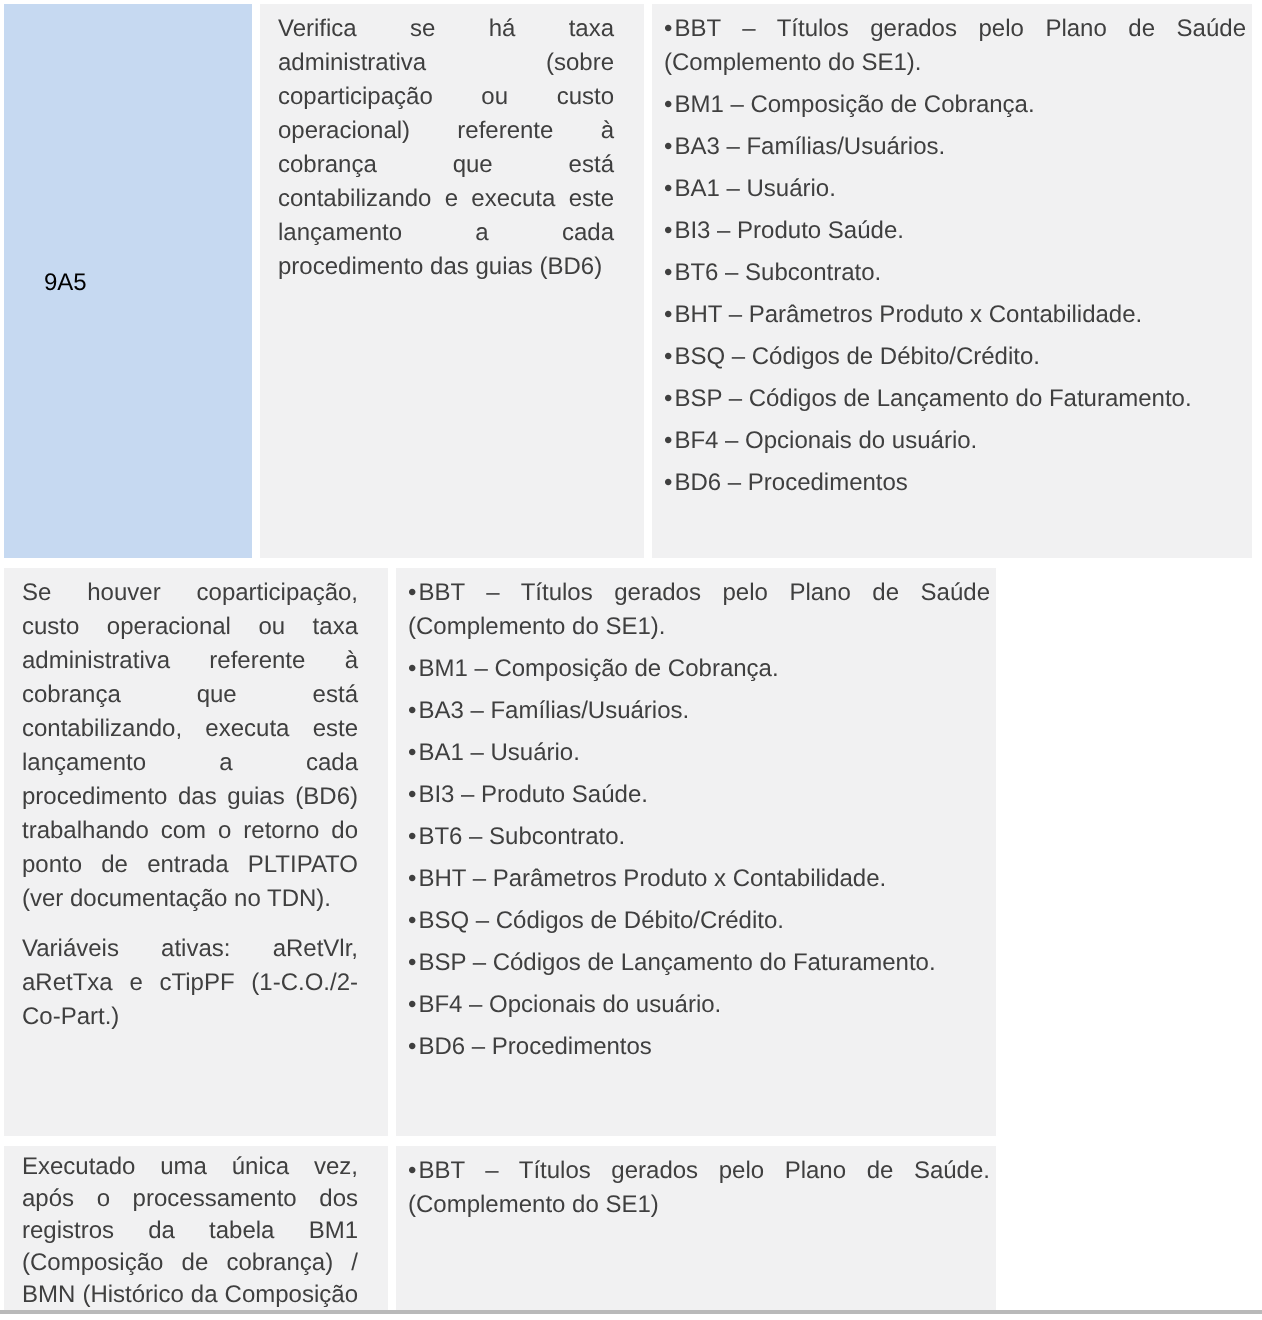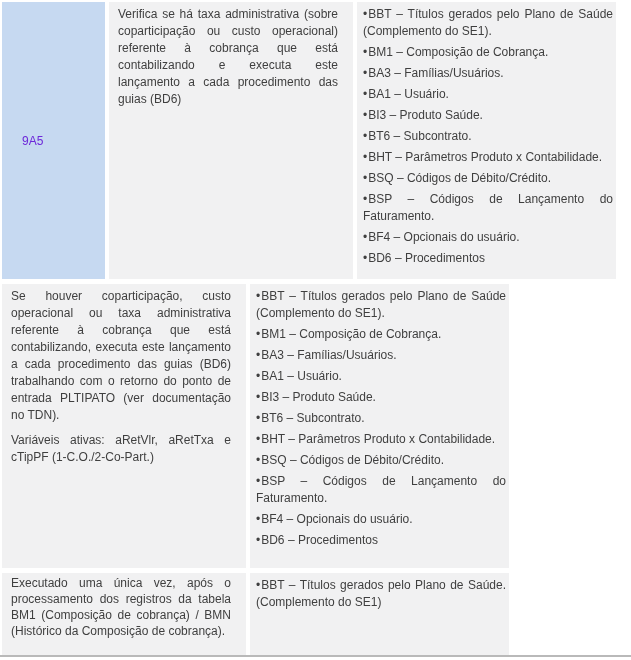--- a/index.html
+++ b/index.html
@@ -7,32 +7,32 @@
     position:relative; width:631px; height:660px; background:#ffffff;
     font-family:"Liberation Sans", sans-serif; color:#3f3f3f; overflow:hidden;
   }
   .tbl { position:absolute; top:2px; left:2px; width:627px; }
   .row { display:flex; gap:4px; margin-bottom:5px; }
   .row-1 { height:277px; }
   .row-2 { height:284px; }
   .row-3 { height:82px; }
   .cell { background:#f1f1f2; overflow:hidden; box-sizing:border-box; }
   .id-cell {
-    width:103px; background:#c6d9f1; flex:none;
+    width:124px; background:#c6d9f1; flex:none;
     display:flex; flex-direction:column; justify-content:center;
-    padding-left:20px; font-size:12px; line-height:22px; color:#6d28d9;
+    padding-left:20px; font-size:12px; line-height:22px; color:#000000;
   }
   .desc-cell {
-    width:244px; flex:none; padding:4px 15px 2px 9px;
+    width:192px; flex:none; padding:4px 15px 2px 9px;
     font-size:12px; line-height:17px; text-align:justify;
   }
   .desc-cell p { margin:0 0 8px 0; }
   .row-3 .desc-cell { line-height:16px; padding-top:2px; }
   .tables-cell {
-    width:259px; flex:none; padding:4px 3px 2px 6px;
+    width:300px; flex:none; padding:4px 3px 2px 6px;
     font-size:12px; line-height:17px;
   }
   .bullet-item { text-align:justify; margin:0 0 4px 0; }
   .bullet { margin-right:1px; }
   .bottom-line { position:absolute; left:0; top:655px; width:631px; height:2px; background:#b9b9b9; }
 </style>
 </head>
 <body>
 
 <div class="page">

